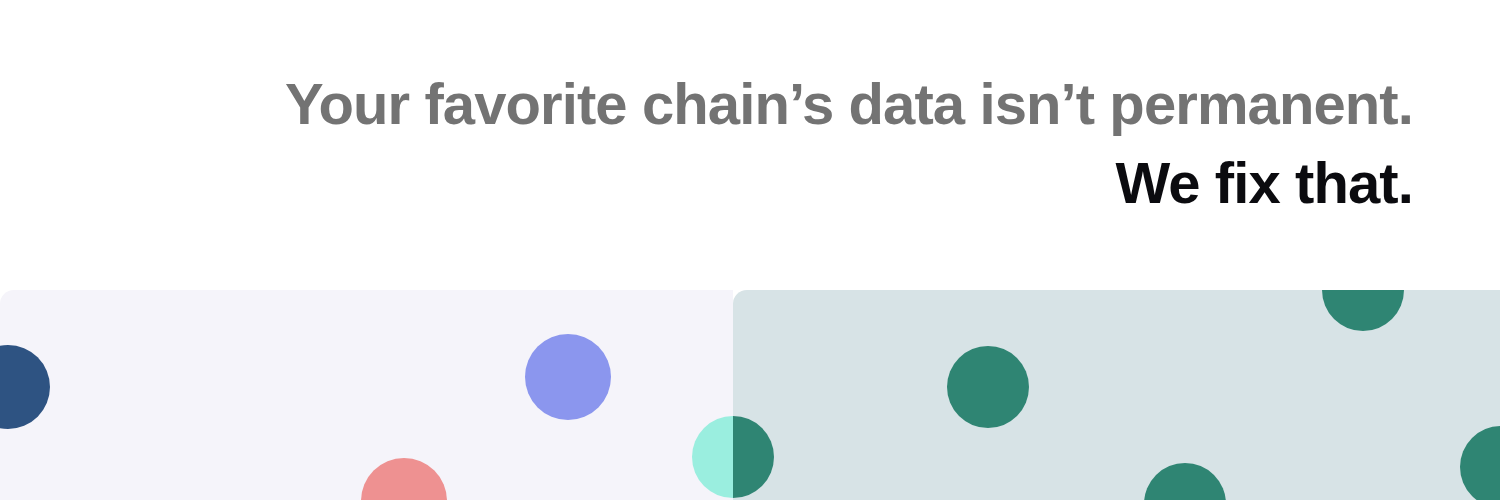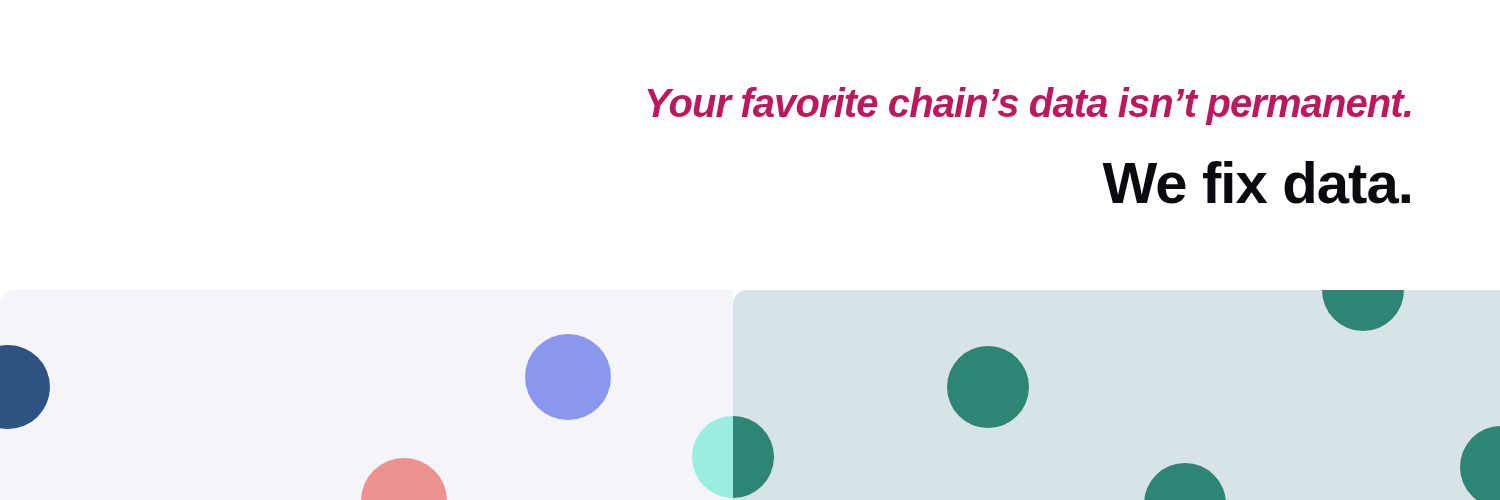--- a/index.html
+++ b/index.html
@@ -77,22 +77,22 @@
     position:absolute;
     border-radius:50%;
   }
 </style>
 </head>
 <body>
 
 <div id="banner" style="background: rgb(255, 255, 255);">
 
   <div id="headline">
-    <span class="line" style="color: #be185d; font-size: 40px; font-style: italic;">Your favorite chain’s data isn’t permanent.</span>
-    <span class="line" style="color: rgb(11, 11, 15); font-size: 58px;">We fix data.</span>
+    <span class="line" style="color: #737373; font-size: 58px;">Your favorite chain’s data isn’t permanent.</span>
+    <span class="line" style="color: rgb(11, 11, 15); font-size: 58px;">We fix that.</span>
   </div>
 
   <div id="panel-area" style="top: 290px; height: 210px;">
 
     <div class="panel" id="panel-left" style="left: 0px; width: 733px; height: 210px; background: rgb(245, 244, 250); border-top-left-radius: 14px;">
         <div class="dot" style="background: rgb(46, 83, 130); width: 84px; height: 84px; left: -34px; top: 55px;"></div>
         <div class="dot" style="background: rgb(139, 150, 238); width: 86px; height: 86px; left: 525px; top: 44px;"></div>
         <div class="dot" style="background: rgb(238, 145, 145); width: 86px; height: 86px; left: 361px; top: 168px;"></div>
         <div class="dot" style="background: rgb(154, 238, 223); width: 82px; height: 82px; left: 692px; top: 126px;"></div>
       </div>

